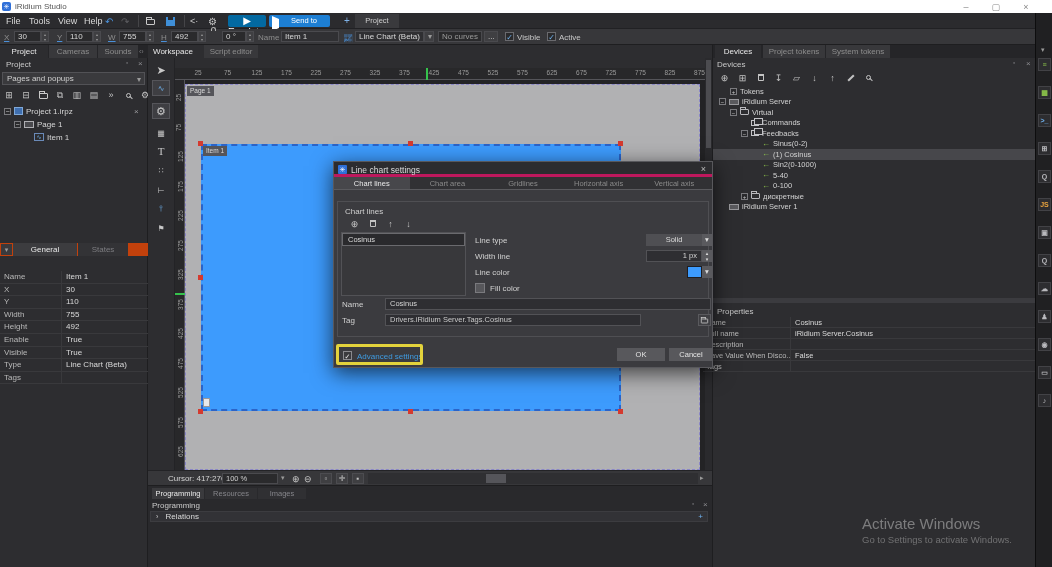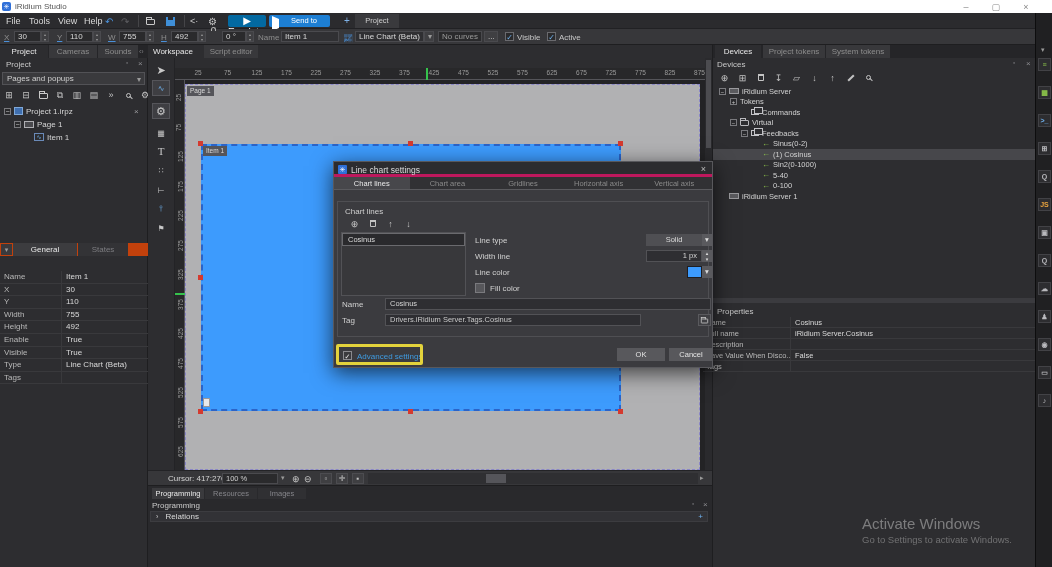--- a/index.html
+++ b/index.html
@@ -375,38 +375,38 @@
         <span class="dtool">↓</span>
         <span class="dtool">↑</span>
         <span class="dtool">
           <span class="sh-pencil"></span>
         </span>
         <span class="dtool">
           <span class="sh-mag"></span>
         </span>
       </div>
     <div class="dtree" id="devices-tree">
+        <div class="trow" style="padding-left: 17px;">
+          <span class="exp">+</span>
+          <span>Tokens</span>
+        </div>
         <div class="trow" style="padding-left: 6px;">
           <span class="exp">−</span>
           <span class="ticon server"></span>
           <span>iRidium Server</span>
         </div>
         <div class="trow" style="padding-left: 17px;">
-          <span class="exp">+</span>
-          <span>Tokens</span>
-        </div>
-        <div class="trow" style="padding-left: 28px;">
-          <span class="exp empty"></span>
-          <span class="ticon winstack"></span>
-          <span>Commands</span>
-        </div>
-        <div class="trow" style="padding-left: 17px;">
           <span class="exp">−</span>
           <span class="ticon folder"></span>
           <span>Virtual</span>
+        </div>
+        <div class="trow" style="padding-left: 28px;">
+          <span class="exp empty"></span>
+          <span class="ticon winstack"></span>
+          <span>Commands</span>
         </div>
         <div class="trow" style="padding-left: 28px;">
           <span class="exp">−</span>
           <span class="ticon winstack"></span>
           <span>Feedbacks</span>
         </div>
         <div class="trow" style="padding-left: 39px;">
           <span class="exp empty"></span>
           <span class="ticon arrow">←</span>
           <span>Sinus(0-2)</span>
@@ -423,20 +423,25 @@
         </div>
         <div class="trow" style="padding-left: 39px;">
           <span class="exp empty"></span>
           <span class="ticon arrow">←</span>
           <span>5-40</span>
         </div>
         <div class="trow" style="padding-left: 39px;">
           <span class="exp empty"></span>
           <span class="ticon arrow">←</span>
           <span>0-100</span>
+        </div>
+        <div class="trow" style="padding-left: 28px;">
+          <span class="exp">+</span>
+          <span class="ticon folder"></span>
+          <span>дискретные</span>
         </div>
         <div class="trow" style="padding-left: 6px;">
           <span class="exp empty"></span>
           <span class="ticon server"></span>
           <span>iRidium Server 1</span>
         </div>
       </div>
     <div class="abs" style="left:0;top:253px;width:323px;height:5px;background:#3b3b3f"></div>
   </div>
 

